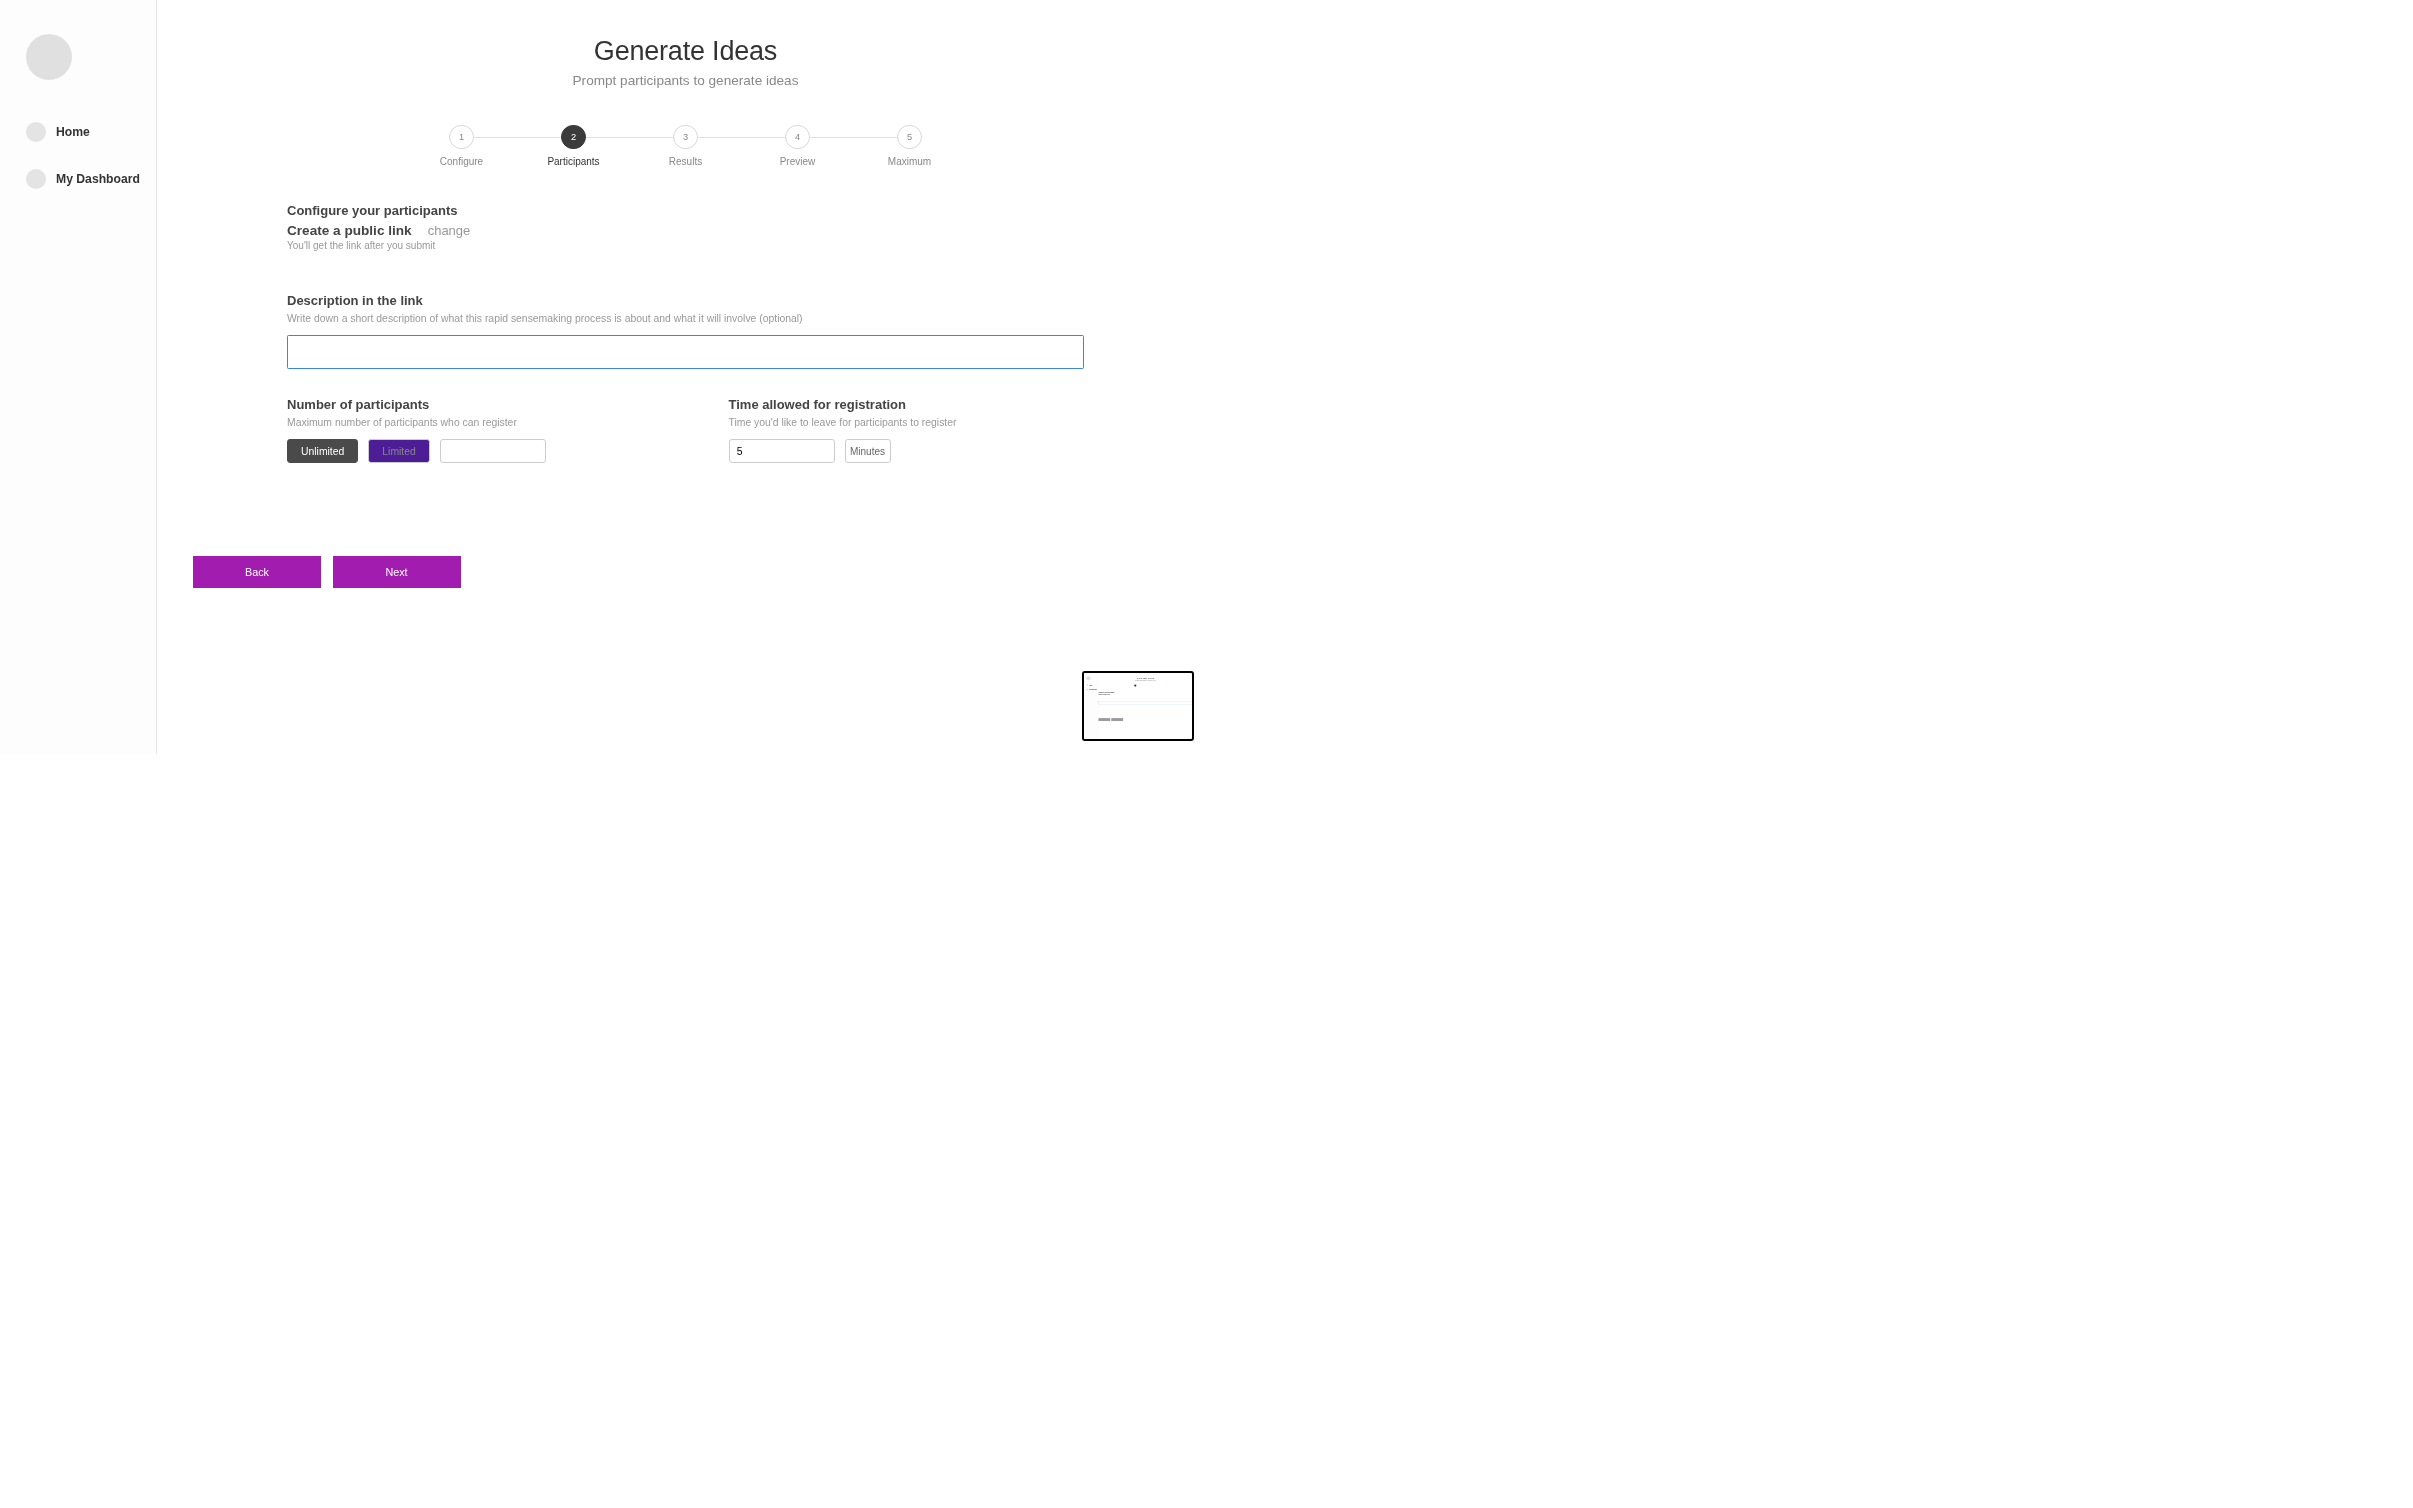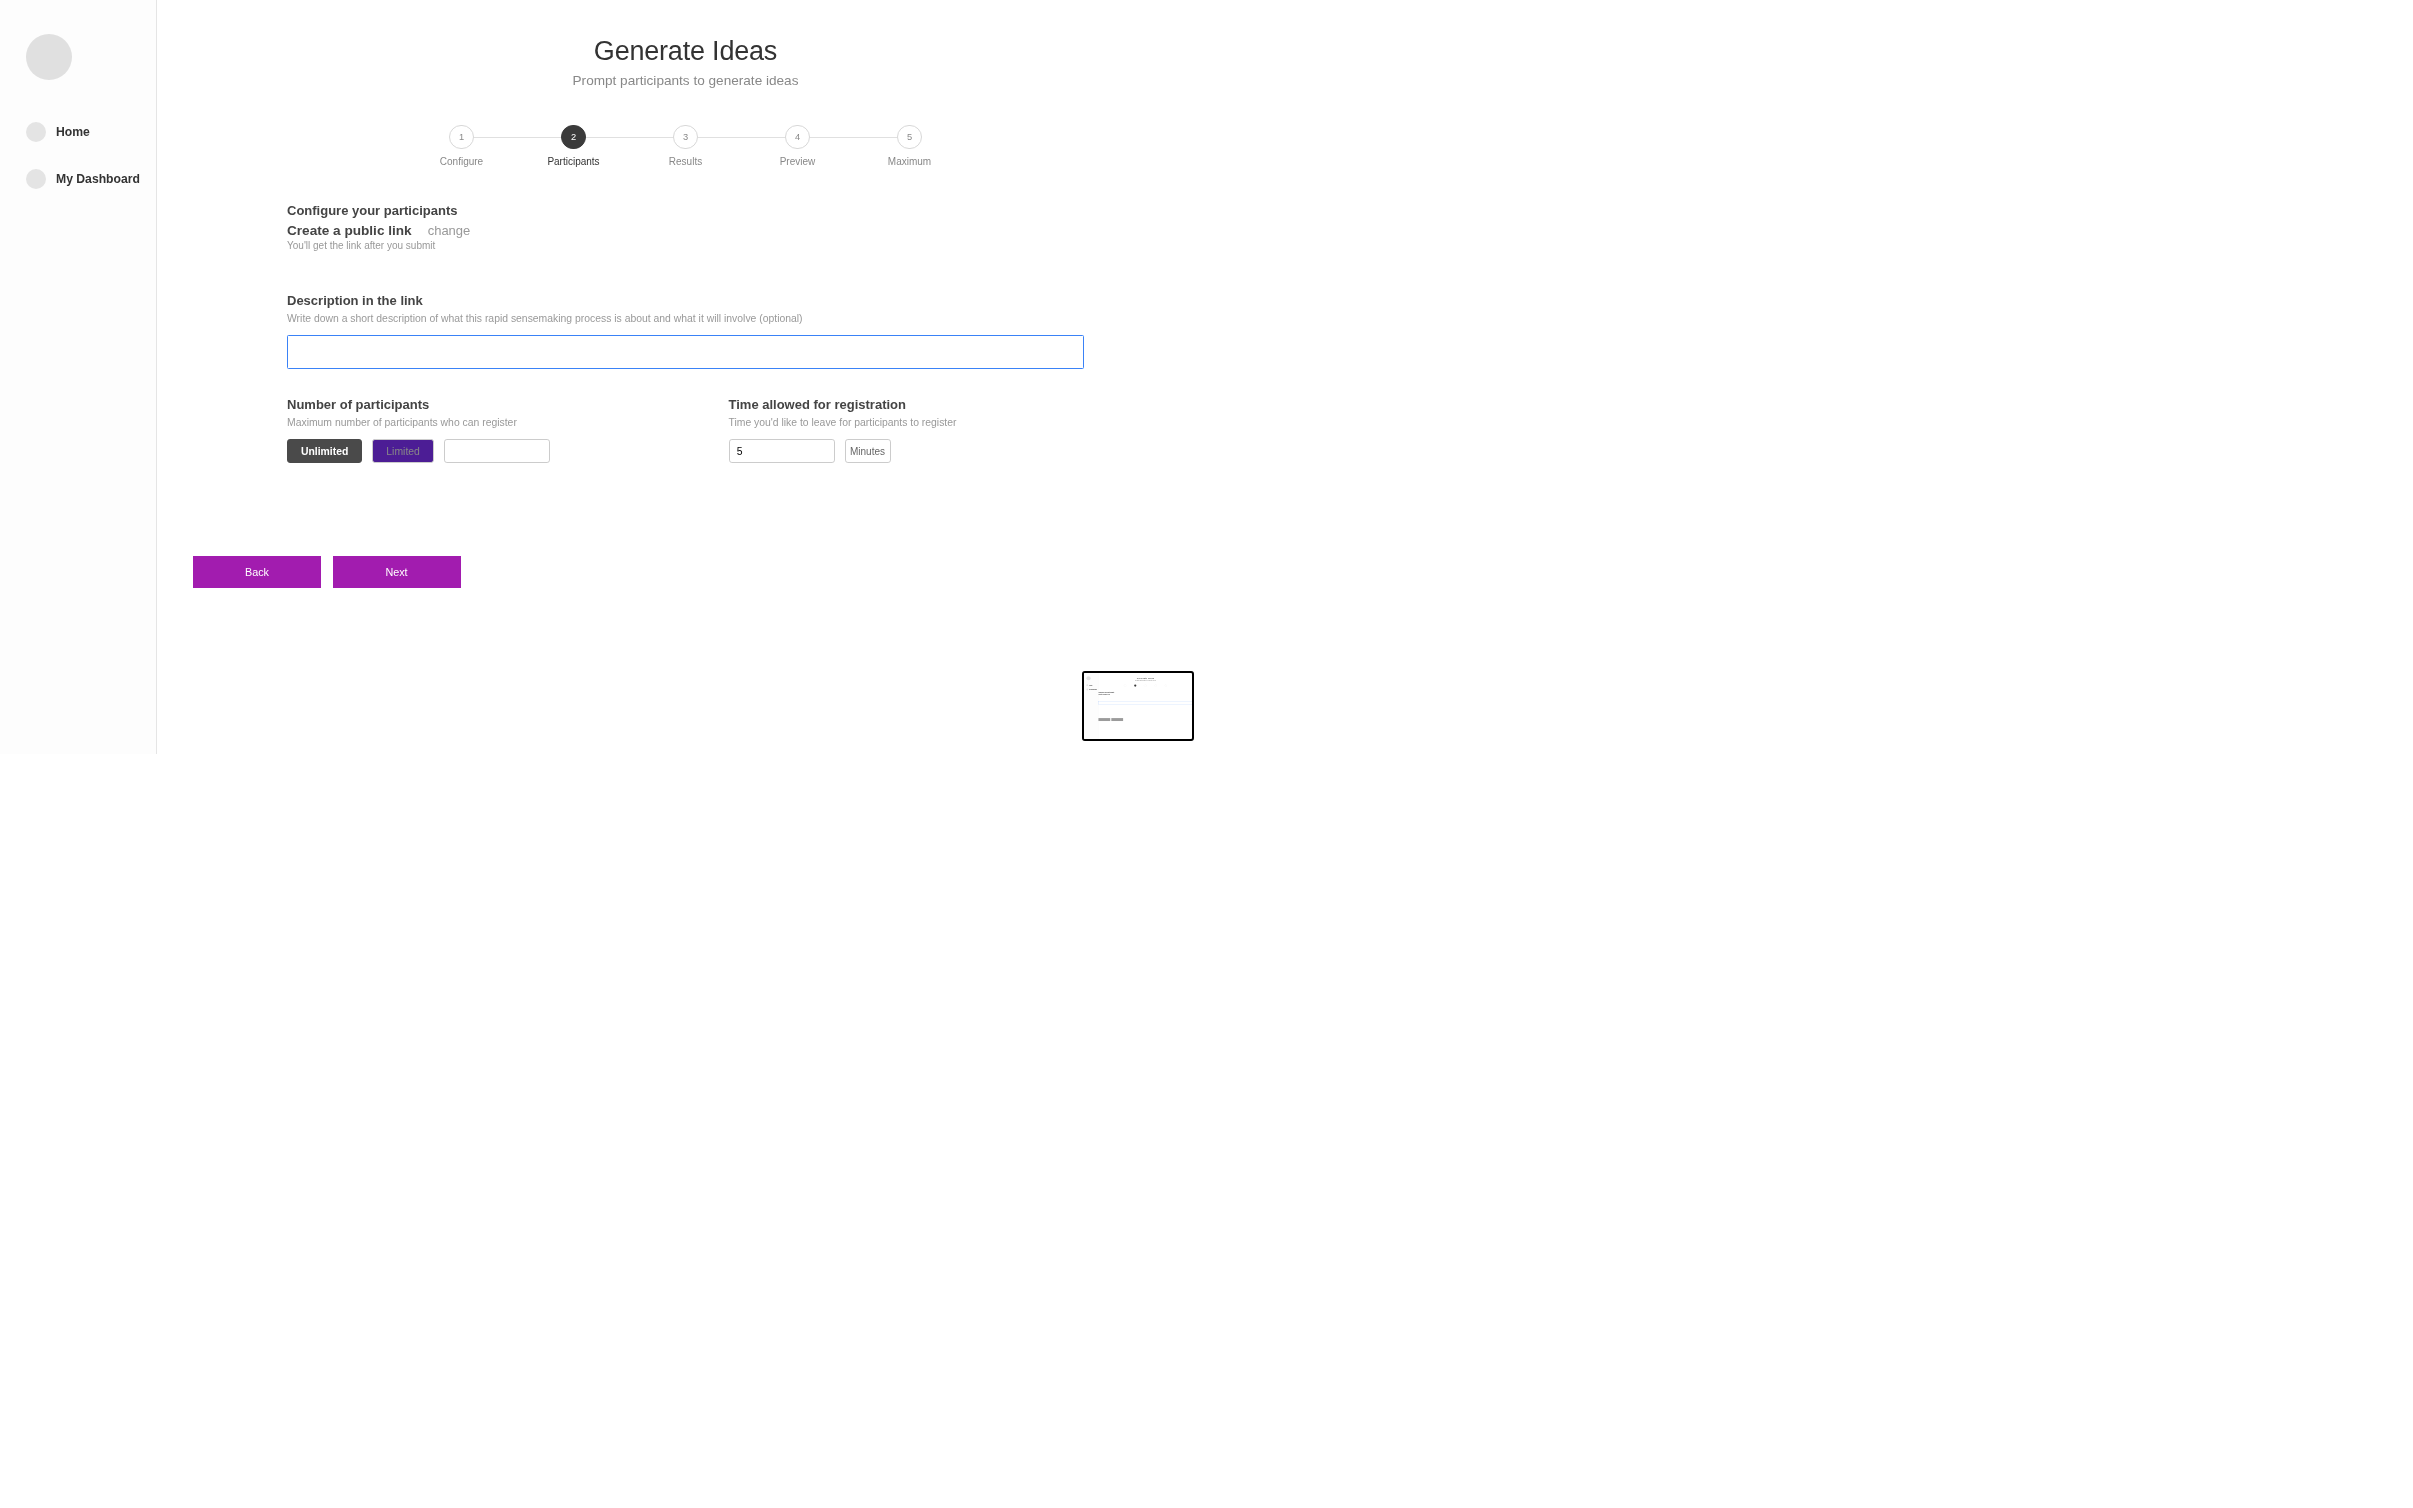--- a/index.html
+++ b/index.html
@@ -205,21 +205,20 @@
       background: #4c1d95;
       color: #888;
       border-radius: 2.9px;
       font-size: 10.4px;
       cursor: pointer;
     }
     .seg-btn.active {
       background: #4a4a4a;
       border-color: #4a4a4a;
       color: #fff;
-      font-weight: bold;
     }
     .num-input {
       width: 106px;
       height: 24.4px;
       border: 0.7px solid #ccc;
       border-radius: 2.9px;
       padding: 0 7.2px;
       font-size: 10.4px;
     }
     .num-input.small {

